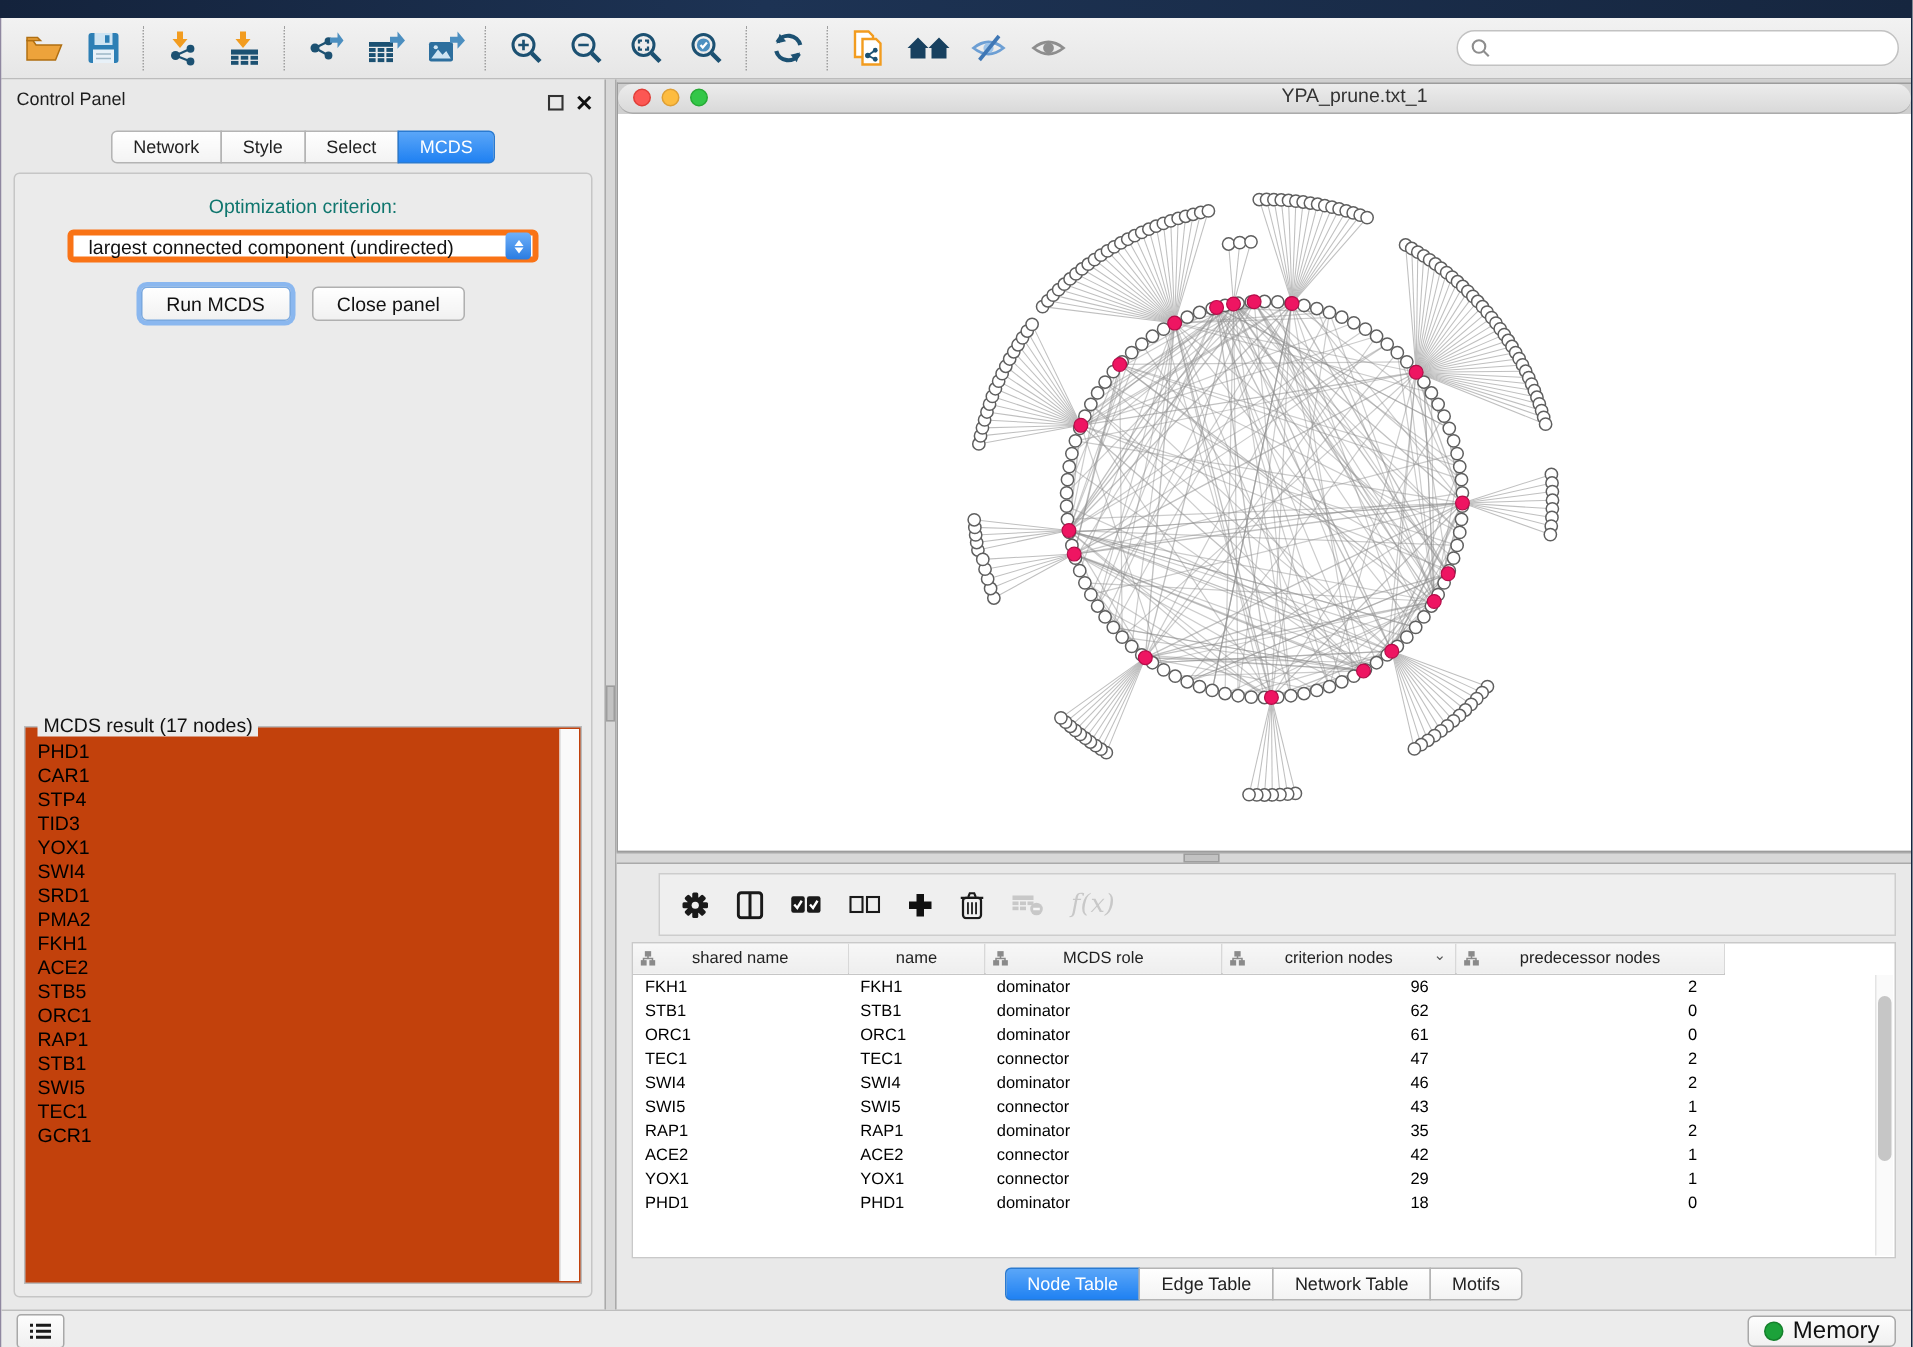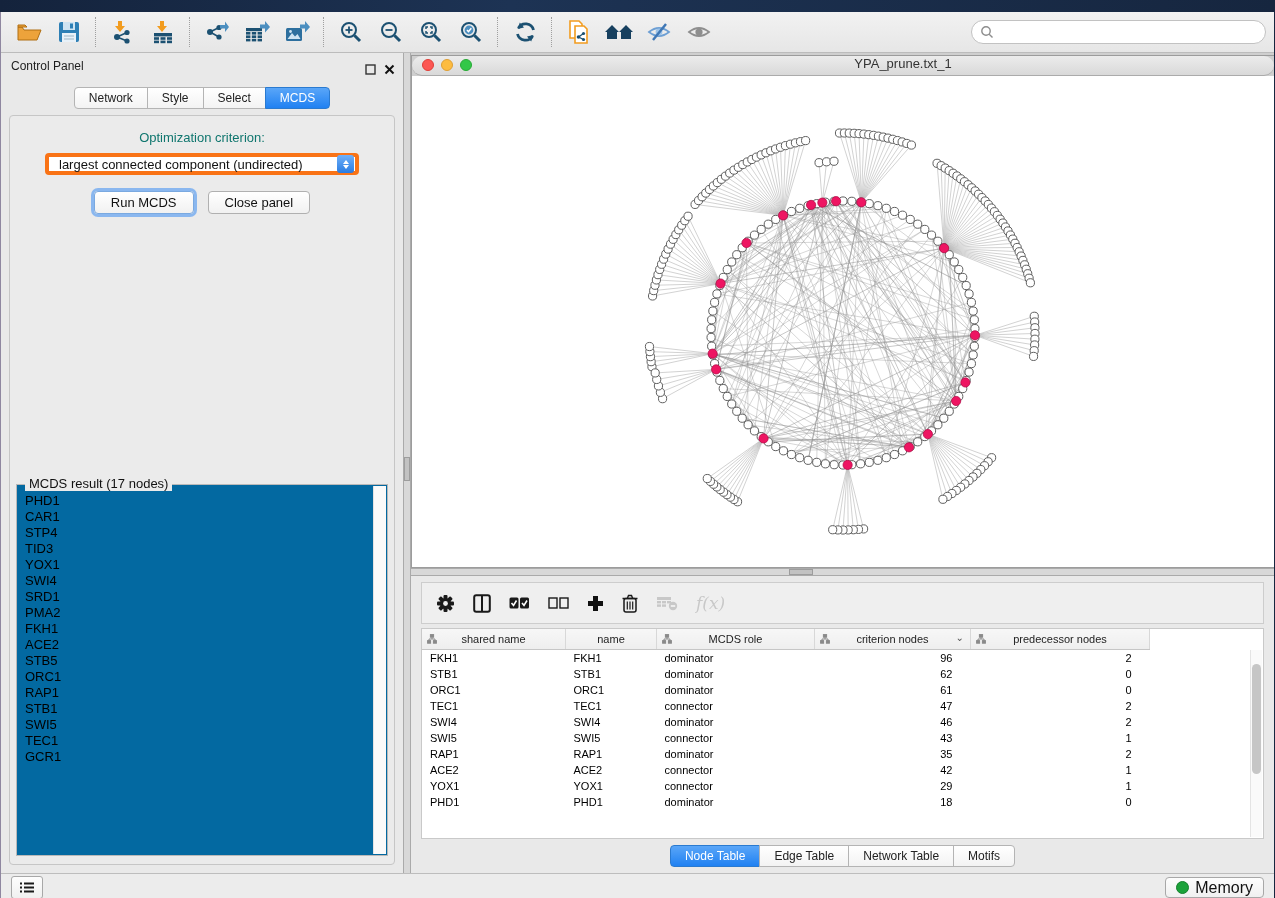--- a/index.html
+++ b/index.html
@@ -45,21 +45,21 @@
   .stepper{width:17px;height:18px;margin-right:1px;border-radius:3px;
     background:linear-gradient(#6fb0f9,#2a7ce2);display:flex;flex-direction:column;align-items:center;
     justify-content:center;gap:1px;}
   .stepper i{display:block;width:0;height:0;border-left:3.5px solid transparent;border-right:3.5px solid transparent;}
   .stepper .up{border-bottom:4px solid #fff;}
   .stepper .dn{border-top:4px solid #fff;}
   .btnrow{display:flex;justify-content:center;gap:14px;margin-top:12px;}
   .macbtn{font-size:13px;color:#111;padding:3px 16px;border:1px solid #b0b0b0;border-radius:4px;
     background:linear-gradient(#ffffff,#f1f1f1);cursor:pointer;font-family:inherit;}
   .macbtn.focusring{box-shadow:0 0 0 3px rgba(106,166,240,.75);border-color:#7aa9e0;}
-  .resultbox{margin:auto 6px 8px 6px;height:372px;border:1px solid #b9b9b9;background:#0369a1;
+  .resultbox{margin:auto 6px 8px 6px;height:372px;border:1px solid #b9b9b9;background:#c2410c;
     position:relative;flex:0 0 auto;box-sizing:border-box;}
   .resultbox .legend{position:absolute;top:-9px;left:8px;background:#ebebeb;padding:0 4px;font-size:13px;color:#111;}
   .resultlist{position:absolute;inset:8px 14px 4px 0;overflow:hidden;}
   .resultlist div{font-size:13px;line-height:16px;padding-left:8px;color:#000;}
   .vtrack{position:absolute;top:1px;bottom:1px;right:1px;width:12px;background:#fafafa;border-left:1px solid #e3e3e3;}
   
   .vsplit{width:6px;flex:0 0 auto;background:#d8d8d8;border-left:1px solid #aaa;border-right:1px solid #aaa;
     position:relative;cursor:col-resize;}
   .vsplit .grip{position:absolute;top:404px;left:0;width:4px;height:22px;background:#c2c2c2;border:1px solid #9d9d9d;}
   .hsplit{height:6px;flex:0 0 auto;background:#d8d8d8;border-top:1px solid #aaa;border-bottom:1px solid #aaa;
@@ -73,21 +73,21 @@
     position:relative;display:flex;align-items:flex-start;justify-content:center;flex:0 0 auto;border-radius:10px;}
   .nettitle .tname{font-size:13px;color:#333;margin-left:120px;}
   .lights{position:absolute;left:10px;top:3px;display:flex;gap:7px;}
   .lights span{width:12px;height:12px;border-radius:50%;display:inline-block;box-sizing:border-box;}
   .lred{background:#fc5753;border:1px solid #df3e38;}
   .lyellow{background:#fdbc40;border:1px solid #de9f34;}
   .lgreen{background:#33c748;border:1px solid #27aa35;}
   .netcanvas{flex:1;background:#fff;overflow:hidden;}
   
   .tpanel{flex:1;display:flex;flex-direction:column;background:#e9e9e9;min-height:0;}
-  .ttoolbar{margin:6px 10px 0 10px;height:40px;background:#efefef;border:1px solid #cdcdcd;
+  .ttoolbar{margin:6px 10px 0 28px;height:40px;background:#efefef;border:1px solid #cdcdcd;
     display:flex;align-items:center;gap:14px;padding:0 12px;flex:0 0 auto;}
   .ttb{border:none;background:transparent;padding:2px;display:flex;align-items:center;cursor:pointer;}
   .ttb.disabled{opacity:.45;cursor:default;}
   .fx{font-family:"DejaVu Serif","Liberation Serif",serif;font-style:italic;font-size:17px;color:#9a9a9a;}
   .tablewrap{margin:4px 10px 0 10px;flex:1;background:#fff;border:1px solid #c9c9c9;position:relative;
     overflow:hidden;min-height:0;}
   table.ntable{border-collapse:collapse;table-layout:fixed;font-size:11px;}
   .ntable th{height:20px;background:linear-gradient(#f7f7f7,#eeeeee);border-right:1px solid #d8d8d8;
     border-bottom:1px solid #c6c6c6;font-weight:normal;color:#222;padding:0 4px;position:relative;}
   .ntable th .hlab{display:inline-block;}

